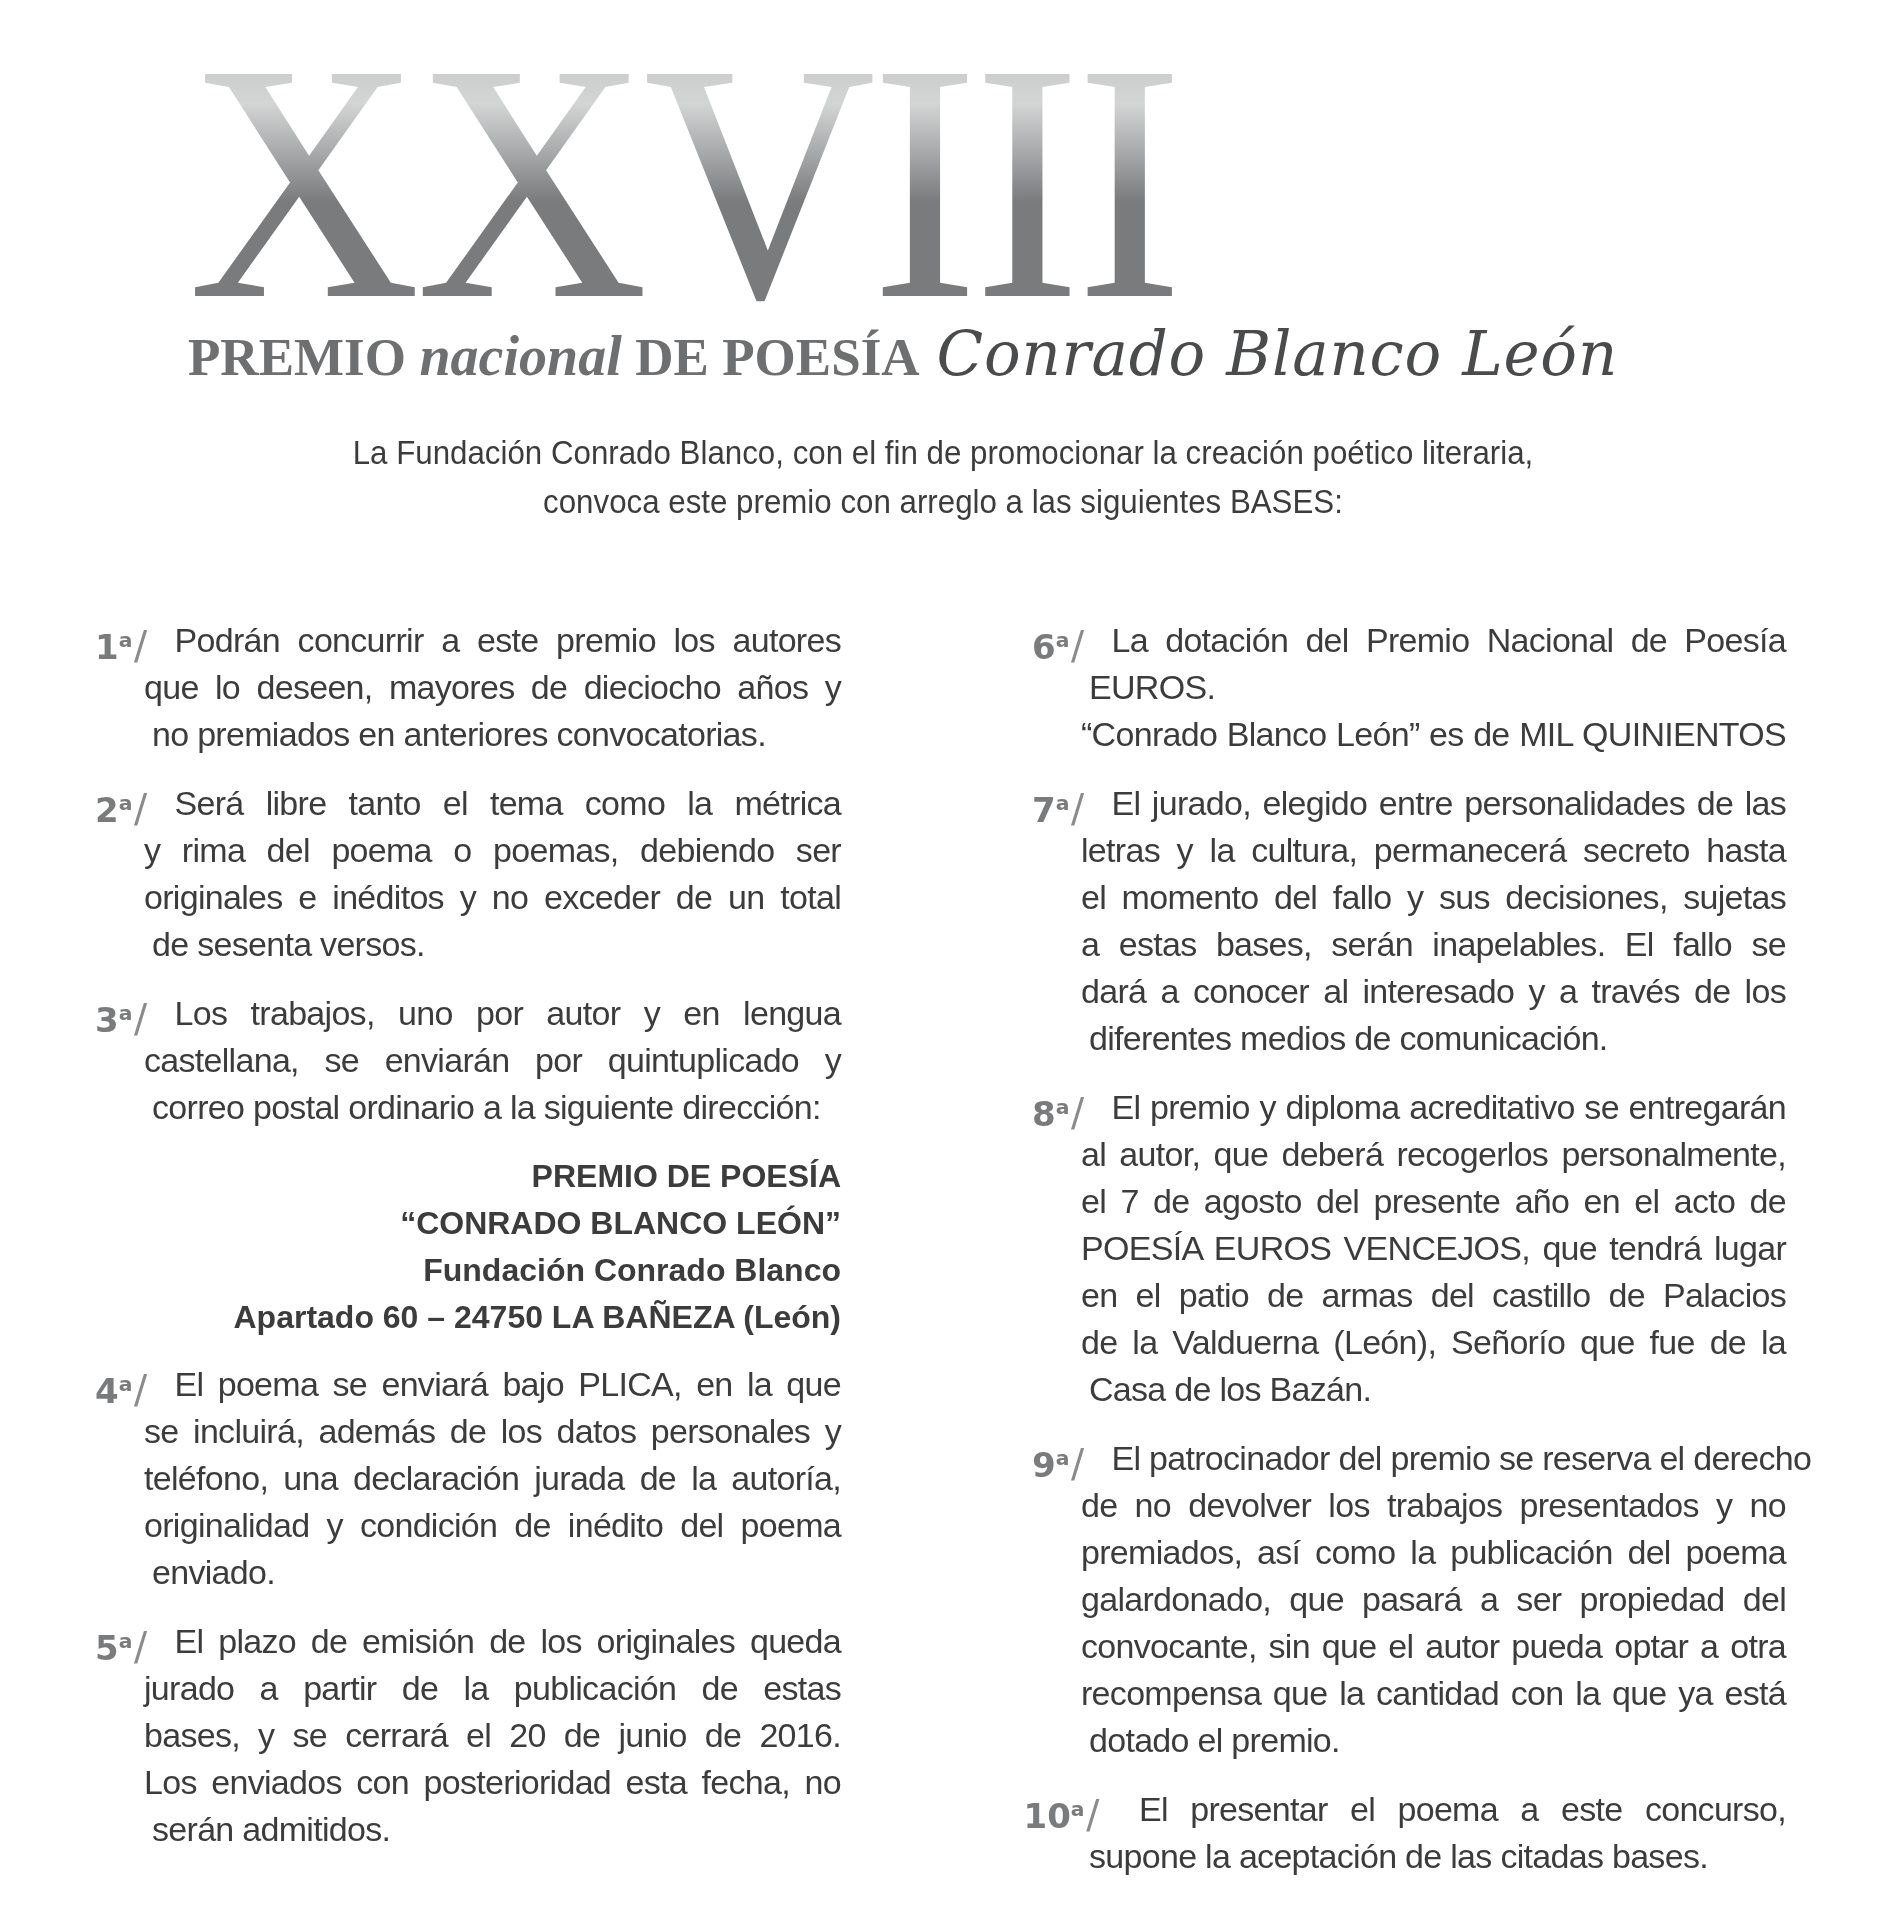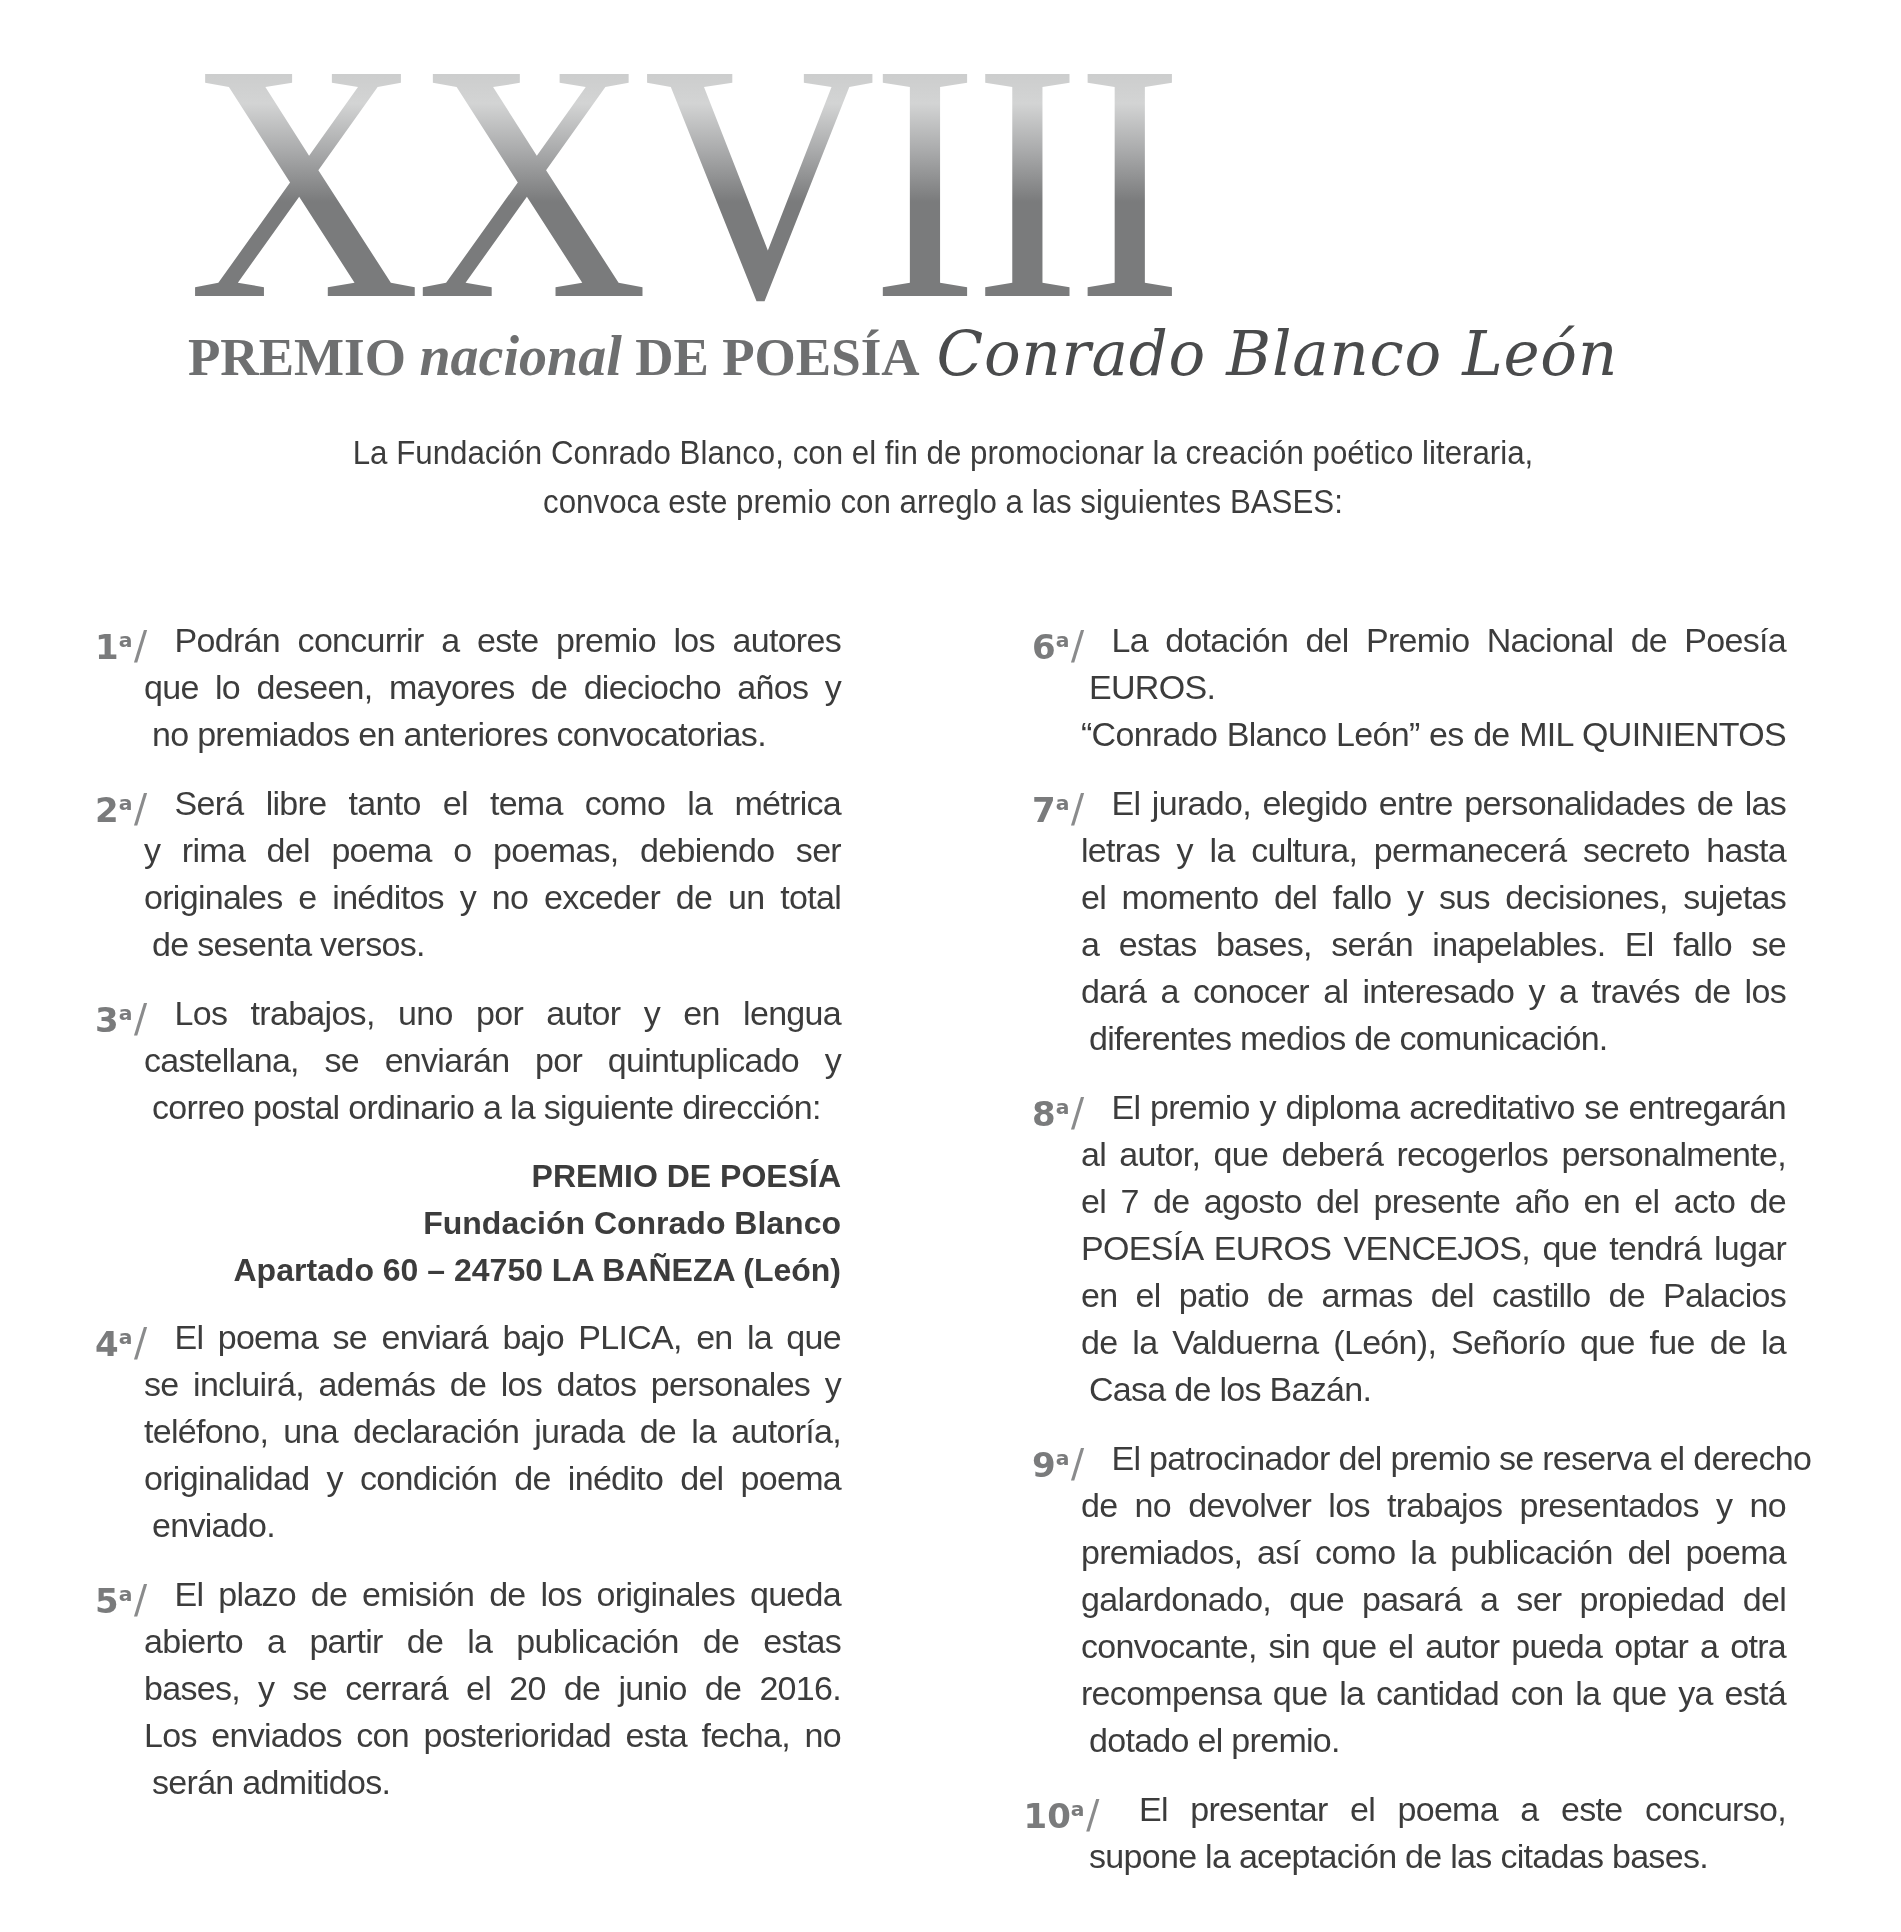--- a/index.html
+++ b/index.html
@@ -183,40 +183,41 @@
     <span class="marker"><span>3</span><span class="ord">a</span><span class="slash">/</span></span>
     <div class="body">
       <span class="line first">Los trabajos, uno por autor y en lengua</span>
       <span class="line">castellana, se enviarán por quintuplicado y</span>
       <span class="line last">correo postal ordinario a la siguiente dirección:</span>
     </div>
   </div>
 
   <div class="address">
     <span>PREMIO DE POESÍA</span>
+    <span>“CONRADO BLANCO LEÓN”</span>
     <span>Fundación Conrado Blanco</span>
     <span>Apartado 60 – 24750 LA BAÑEZA (León)</span>
   </div>
 
   <div class="clause">
     <span class="marker"><span>4</span><span class="ord">a</span><span class="slash">/</span></span>
     <div class="body">
       <span class="line first">El poema se enviará bajo PLICA, en la que</span>
       <span class="line">se incluirá, además de los datos personales y</span>
       <span class="line">teléfono, una declaración jurada de la autoría,</span>
       <span class="line">originalidad y condición de inédito del poema</span>
       <span class="line last">enviado.</span>
     </div>
   </div>
 
   <div class="clause">
     <span class="marker"><span>5</span><span class="ord">a</span><span class="slash">/</span></span>
     <div class="body">
       <span class="line first">El plazo de emisión de los originales queda</span>
-      <span class="line">abierto a partir de la publicación de estas</span>
+      <span class="line">jurado a partir de la publicación de estas</span>
       <span class="line">bases, y se cerrará el 20 de junio de 2016.</span>
       <span class="line">Los enviados con posterioridad esta fecha, no</span>
       <span class="line last">serán admitidos.</span>
     </div>
   </div>
 </div>
 
 <div class="column col-right">
 
   <div class="clause">

